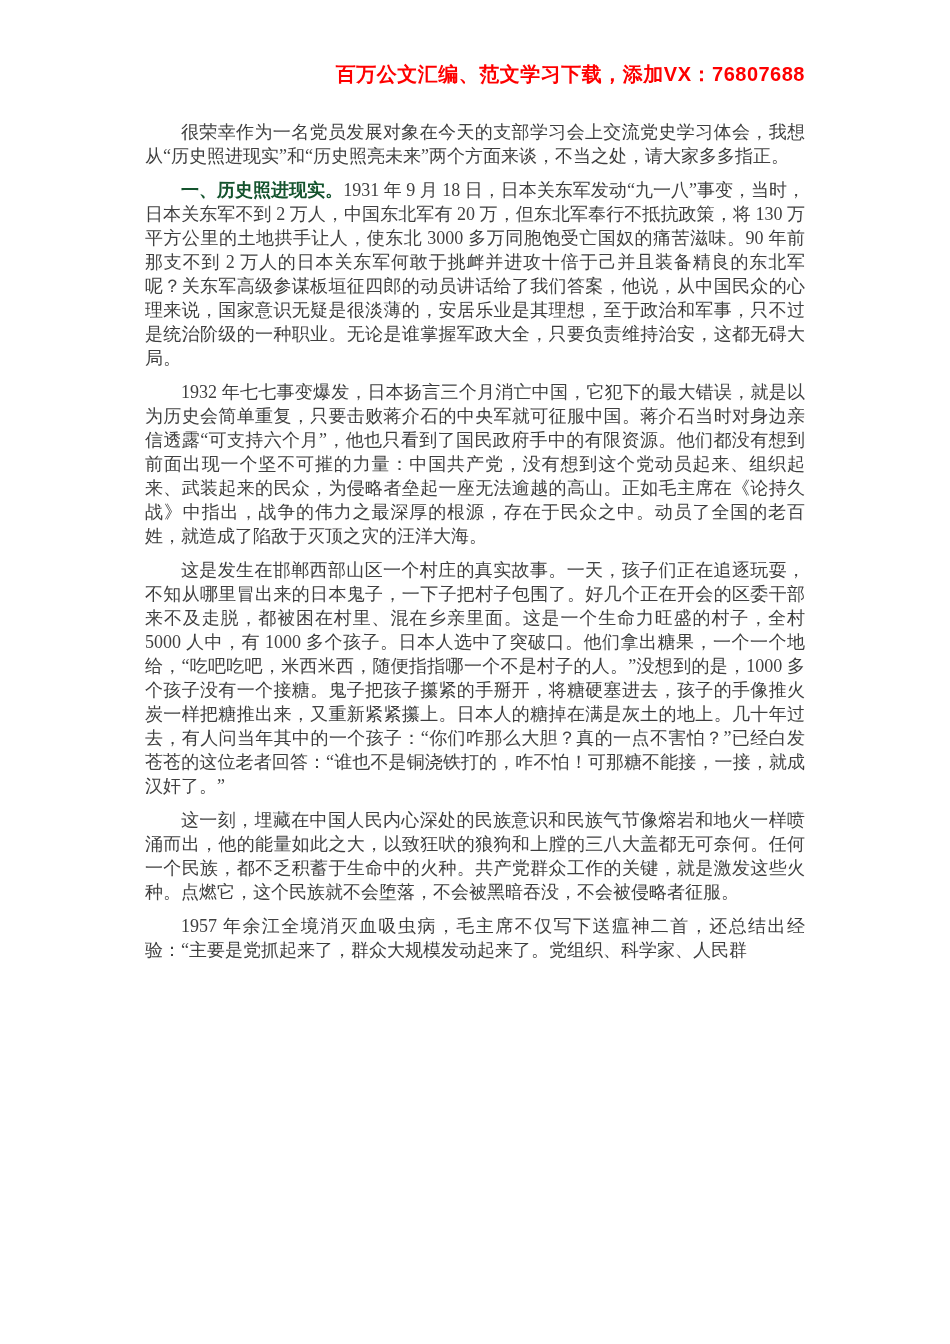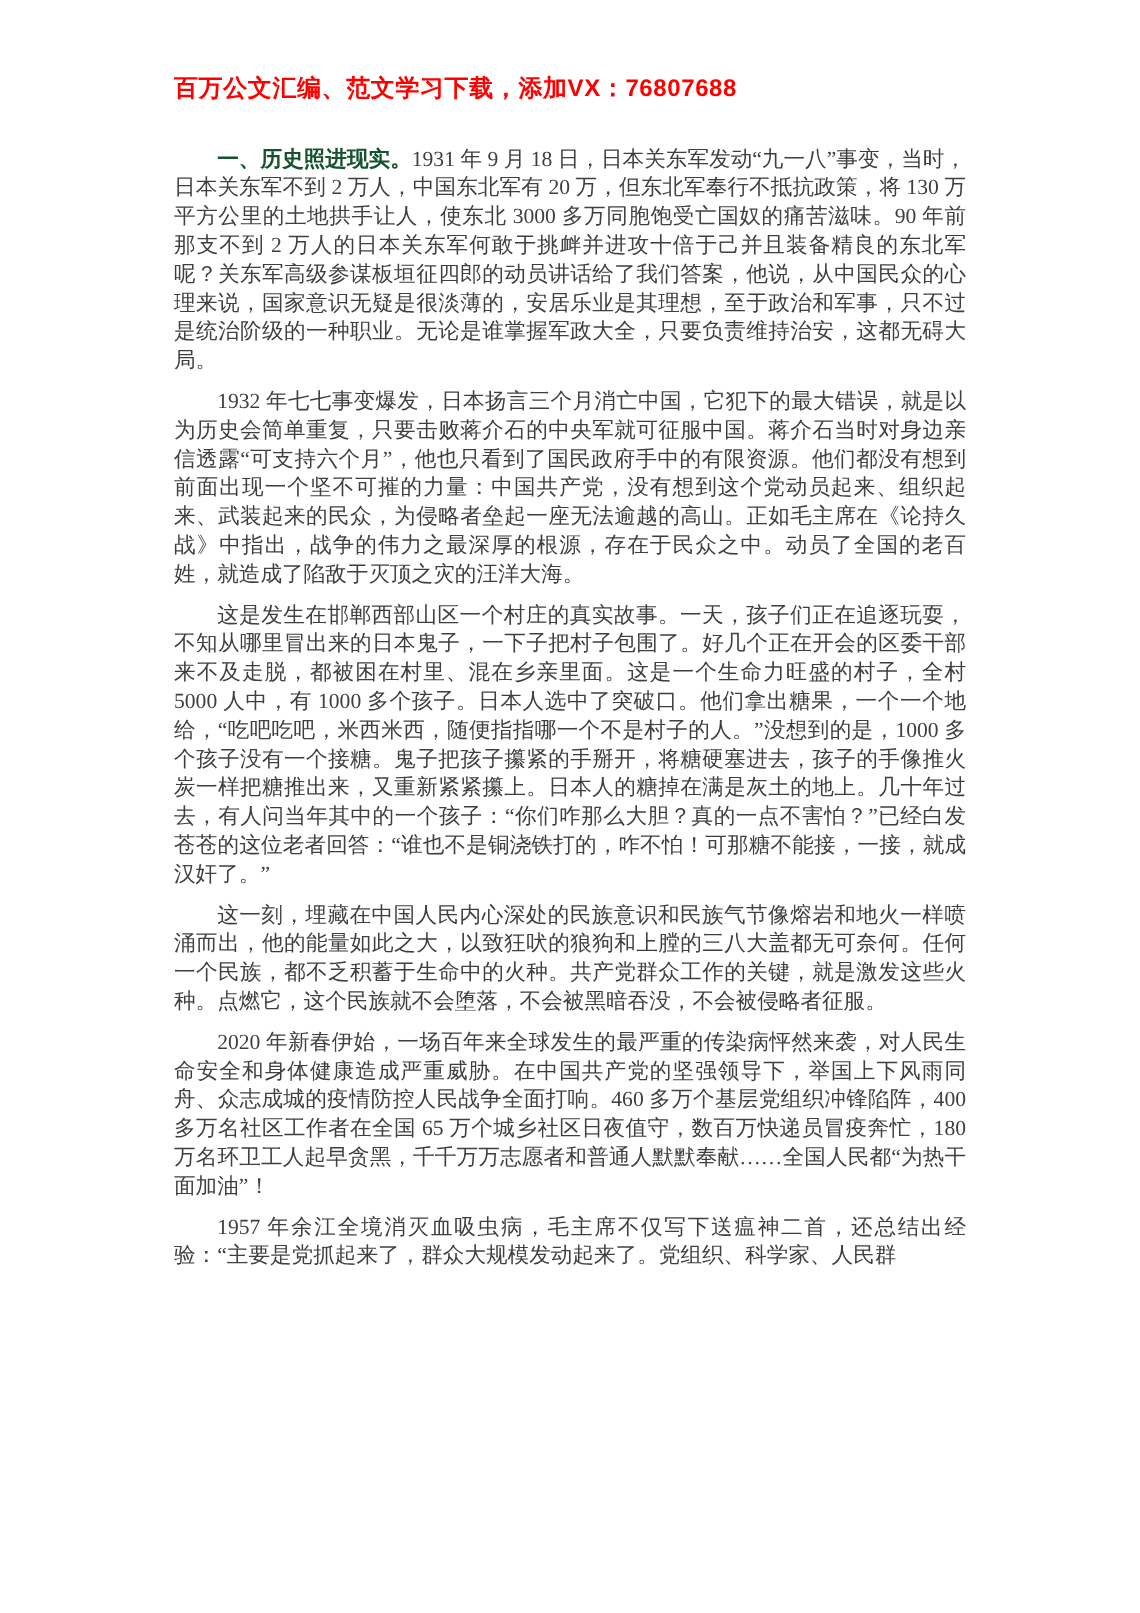--- a/index.html
+++ b/index.html
@@ -12,21 +12,21 @@
   }
   .page {
     box-sizing: border-box;
     width: 950px;
     height: 1344px;
     padding: 60px 145px 40px 145px;
     background: #ffffff;
     font-family: "Liberation Serif", "DejaVu Serif", serif;
   }
   .promo {
-    text-align: left;
+    text-align: right;
     color: #fe0000;
     font-size: 20px;
     font-weight: 700;
     line-height: 28px;
     margin-bottom: 32px;
     letter-spacing: 0.5px;
     font-family: "Liberation Sans", "DejaVu Sans", sans-serif;
   }
   .content {
     color: #3f3f3f;
@@ -45,27 +45,27 @@
 </style>
 </head>
 <body>
 
 <div class="page">
 
   <div class="promo">百万公文汇编、范文学习下载，添加VX：76807688</div>
 
   <div class="content">
 
+    <p><span>很荣幸作为一名党员发展对象在今天的支部学习会上交流党史学习体会，我想从“历史照进现实”和“历史照亮未来”两个方面来谈，不当之处，请大家多多指正。</span></p>
 
     <p><span class="lead">一、历史照进现实。</span><span>1931 年 9 月 18 日，日本关东军发动“九一八”事变，当时，日本关东军不到 2 万人，中国东北军有 20 万，但东北军奉行不抵抗政策，将 130 万平方公里的土地拱手让人，使东北 3000 多万同胞饱受亡国奴的痛苦滋味。90 年前那支不到 2 万人的日本关东军何敢于挑衅并进攻十倍于己并且装备精良的东北军呢？关东军高级参谋板垣征四郎的动员讲话给了我们答案，他说，从中国民众的心理来说，国家意识无疑是很淡薄的，安居乐业是其理想，至于政治和军事，只不过是统治阶级的一种职业。无论是谁掌握军政大全，只要负责维持治安，这都无碍大局。</span></p>
 
     <p><span>1932 年七七事变爆发，日本扬言三个月消亡中国，它犯下的最大错误，就是以为历史会简单重复，只要击败蒋介石的中央军就可征服中国。蒋介石当时对身边亲信透露“可支持六个月”，他也只看到了国民政府手中的有限资源。他们都没有想到前面出现一个坚不可摧的力量：中国共产党，没有想到这个党动员起来、组织起来、武装起来的民众，为侵略者垒起一座无法逾越的高山。正如毛主席在《论持久战》中指出，战争的伟力之最深厚的根源，存在于民众之中。动员了全国的老百姓，就造成了陷敌于灭顶之灾的汪洋大海。</span></p>
 
     <p><span>这是发生在邯郸西部山区一个村庄的真实故事。一天，孩子们正在追逐玩耍，不知从哪里冒出来的日本鬼子，一下子把村子包围了。好几个正在开会的区委干部来不及走脱，都被困在村里、混在乡亲里面。这是一个生命力旺盛的村子，全村 5000 人中，有 1000 多个孩子。日本人选中了突破口。他们拿出糖果，一个一个地给，“吃吧吃吧，米西米西，随便指指哪一个不是村子的人。”没想到的是，1000 多个孩子没有一个接糖。鬼子把孩子攥紧的手掰开，将糖硬塞进去，孩子的手像推火炭一样把糖推出来，又重新紧紧攥上。日本人的糖掉在满是灰土的地上。几十年过去，有人问当年其中的一个孩子：“你们咋那么大胆？真的一点不害怕？”已经白发苍苍的这位老者回答：“谁也不是铜浇铁打的，咋不怕！可那糖不能接，一接，就成汉奸了。”</span></p>
 
     <p><span>这一刻，埋藏在中国人民内心深处的民族意识和民族气节像熔岩和地火一样喷涌而出，他的能量如此之大，以致狂吠的狼狗和上膛的三八大盖都无可奈何。任何一个民族，都不乏积蓄于生命中的火种。共产党群众工作的关键，就是激发这些火种。点燃它，这个民族就不会堕落，不会被黑暗吞没，不会被侵略者征服。</span></p>
 
-    <p><span>2020 年新春伊始，一场百年来全球发生的最严重的传染病怦然来袭，对人民生命安全和身体健康造成严重威胁。在中国共产党的坚强领导下，举国上下风雨同舟、众志成城的疫情防控人民战争全面打响。460 多万个基层党组织冲锋陷阵，400 多万名社区工作者在全国 65 万个城乡社区日夜值守，数百万快递员冒疫奔忙，180 万名环卫工人起早贪黑，千千万万志愿者和普通人默默奉献……全国人民都“为热干面加油”！</span></p>
 
     <p><span>1957 年余江全境消灭血吸虫病，毛主席不仅写下送瘟神二首，还总结出经验：“主要是党抓起来了，群众大规模发动起来了。党组织、科学家、人民群</span></p>
 
   </div>
 </div>
 
 </body></html>

